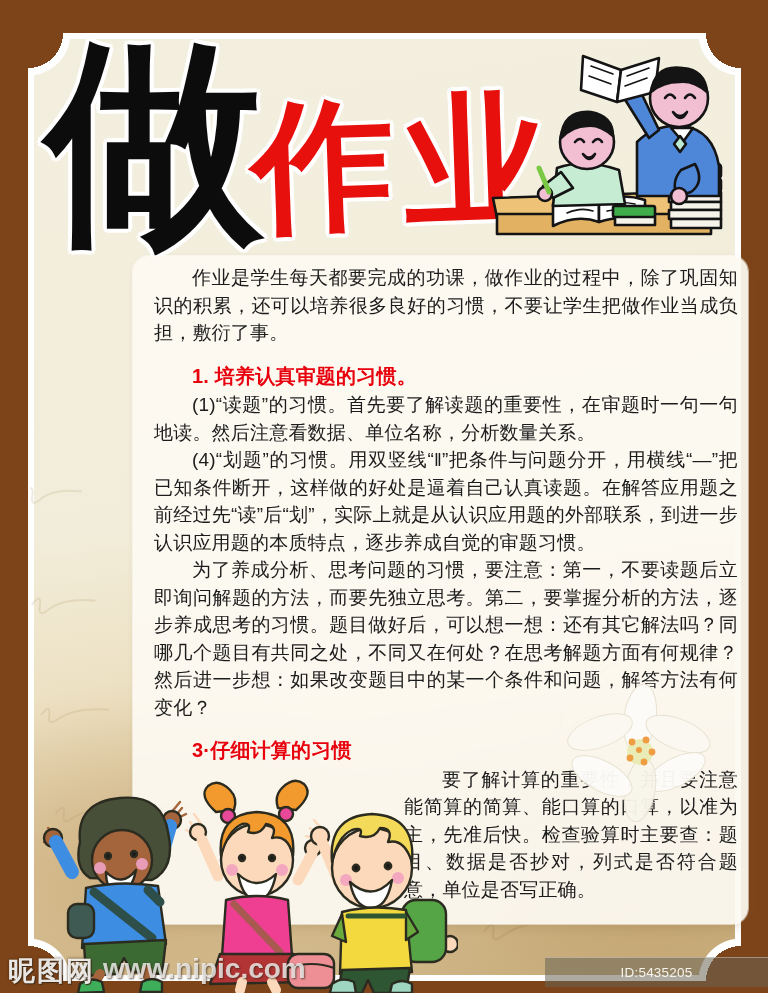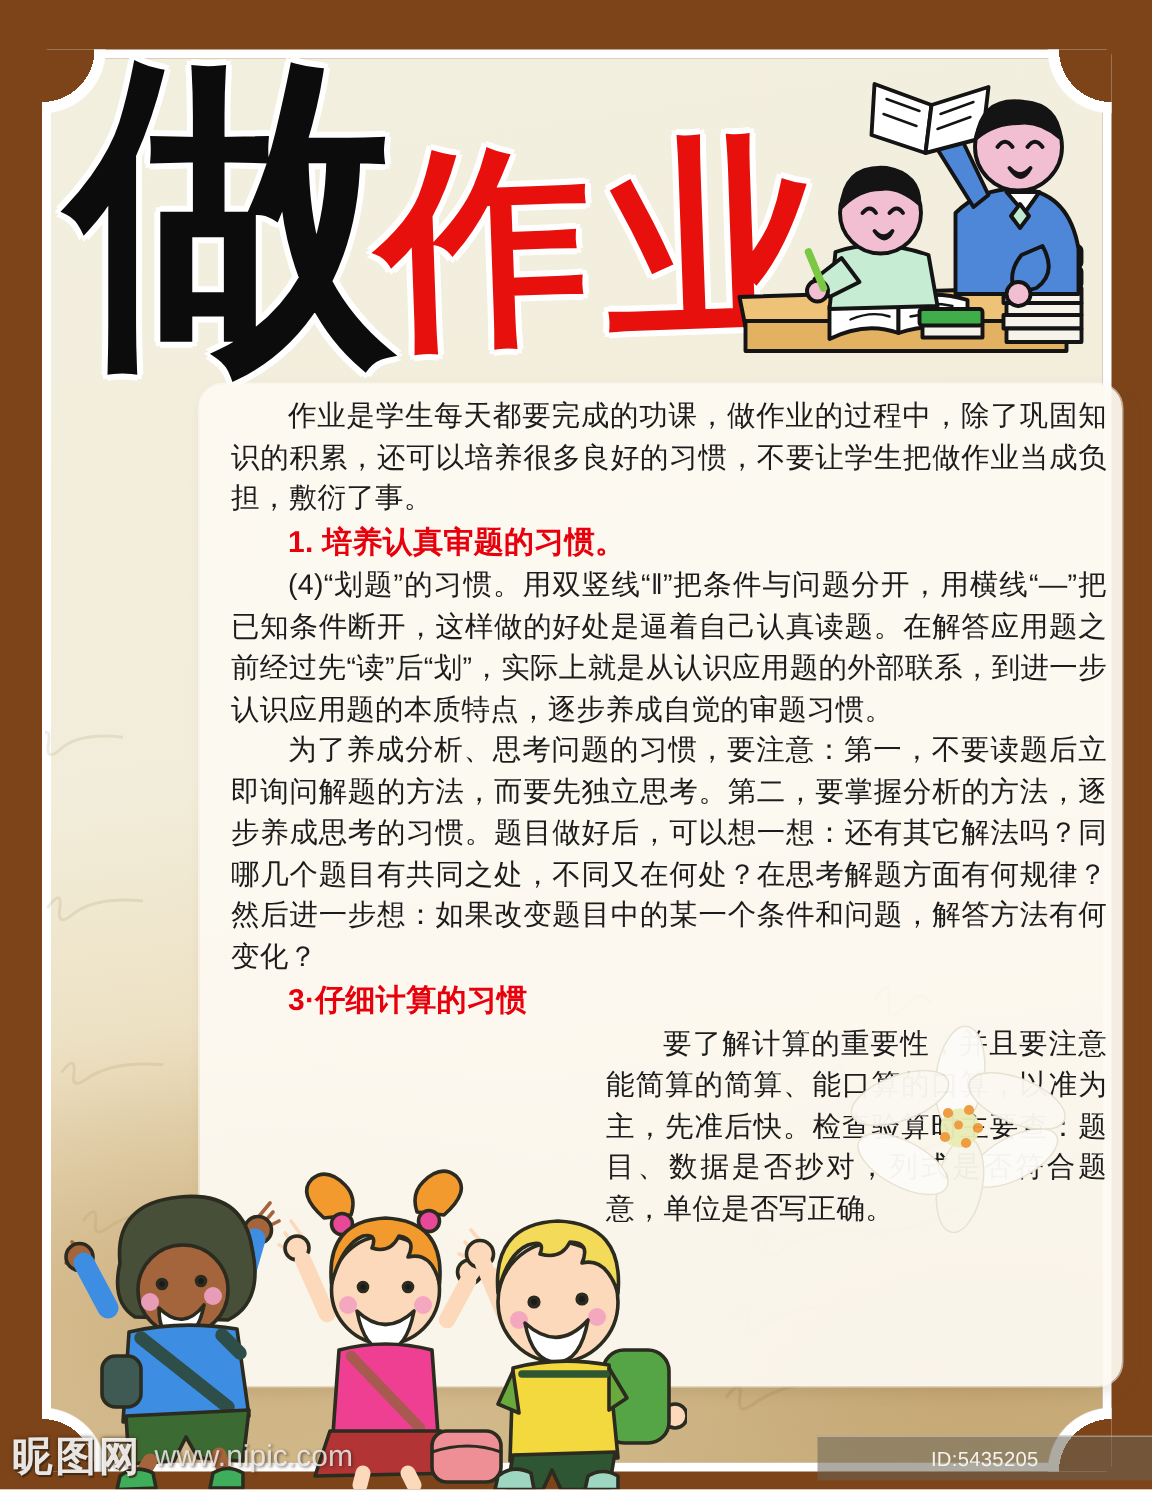--- a/index.html
+++ b/index.html
@@ -52,32 +52,32 @@
   .panel {
     position:absolute; left:133px; top:256px; width:615px; height:668px;
     background:rgba(253,250,242,.93); border-radius:16px;
     box-shadow:0 0 0 1px rgba(255,255,255,.55), 3px 4px 10px rgba(110,80,40,.15);
     padding:8px 10px 0 21px;
     color:#1c1c1c; font-size:19px; line-height:27.5px; letter-spacing:.2px;
   }
   .panel p { text-indent:2em; text-align:justify; }
   .panel h3 {
     color:#e8000d; font-size:20px; font-weight:bold; line-height:27.5px;
-    padding-left:38px; margin:2px 0 1px 0;
+    padding-left:38px; margin:16px 0 1px 0;
   }
   .kids-wrap-spacer { float:left; width:250px; height:112px; margin-top:27.5px; }
 
   
   .watermark {
-    position:absolute; left:8px; bottom:4px; display:flex; align-items:center; gap:8px;
+    position:absolute; left:8px; bottom:4px; display:flex; align-items:flex-start; gap:8px;
     color:rgba(255,255,255,.88); z-index:30;
   }
   .wm-cn { font-size:27px; font-weight:bold; letter-spacing:2px;
     text-shadow:0 0 3px rgba(60,40,20,.9),1px 1px 0 rgba(60,40,20,.8); }
-  .wm-url { font-size:20px; font-weight:normal; color:rgba(245,245,245,.8);
+  .wm-url { font-size:28px; font-weight:bold; color:rgba(245,245,245,.8);
     text-shadow:1px 1px 2px rgba(60,40,20,.7); }
   .id-badge {
     position:absolute; left:545px; top:957px; width:223px; height:30px; z-index:30;
     background:rgba(105,100,85,.55); border-top:1px solid rgba(255,255,255,.35);
     color:#f5f3ec; font-size:13.5px; line-height:29px; text-align:center; letter-spacing:.2px;
   }
 </style>
 </head>
 <body>
 
@@ -160,20 +160,21 @@
       <path d="M74,126 L56,140 L66,152 L86,142 Z" fill="#c6ecd4"></path>
       <circle cx="58" cy="148" r="7" fill="#f2bed2"></circle>
       <path d="M52,122 L62,146" stroke="#7ac843" stroke-width="5"></path>
     </g>
   </svg>
 
   <div class="panel">
     <p>作业是学生每天都要完成的功课，做作业的过程中，除了巩固知识的积累，还可以培养很多良好的习惯，不要让学生把做作业当成负担，敷衍了事。</p>
 
     <h3>1. 培养认真审题的习惯。</h3>
+    <p>(1)“读题”的习惯。首先要了解读题的重要性，在审题时一句一句地读。然后注意看数据、单位名称，分析数量关系。</p>
     <p>(4)“划题”的习惯。用双竖线“‖”把条件与问题分开，用横线“—”把已知条件断开，这样做的好处是逼着自己认真读题。在解答应用题之前经过先“读”后“划”，实际上就是从认识应用题的外部联系，到进一步认识应用题的本质特点，逐步养成自觉的审题习惯。</p>
 
     <p>为了养成分析、思考问题的习惯，要注意：第一，不要读题后立即询问解题的方法，而要先独立思考。第二，要掌握分析的方法，逐步养成思考的习惯。题目做好后，可以想一想：还有其它解法吗？同哪几个题目有共同之处，不同又在何处？在思考解题方面有何规律？然后进一步想：如果改变题目中的某一个条件和问题，解答方法有何变化？</p>
 
     <h3>3·仔细计算的习惯</h3>
     <div>
       <div class="kids-wrap-spacer"></div>
       <p>要了解计算的重要性，并且要注意能简算的简算、能口算的口算，以准为主，先准后快。检查验算时主要查：题目、数据是否抄对，列式是否符合题意，单位是否写正确。</p>
     </div>
   </div>

